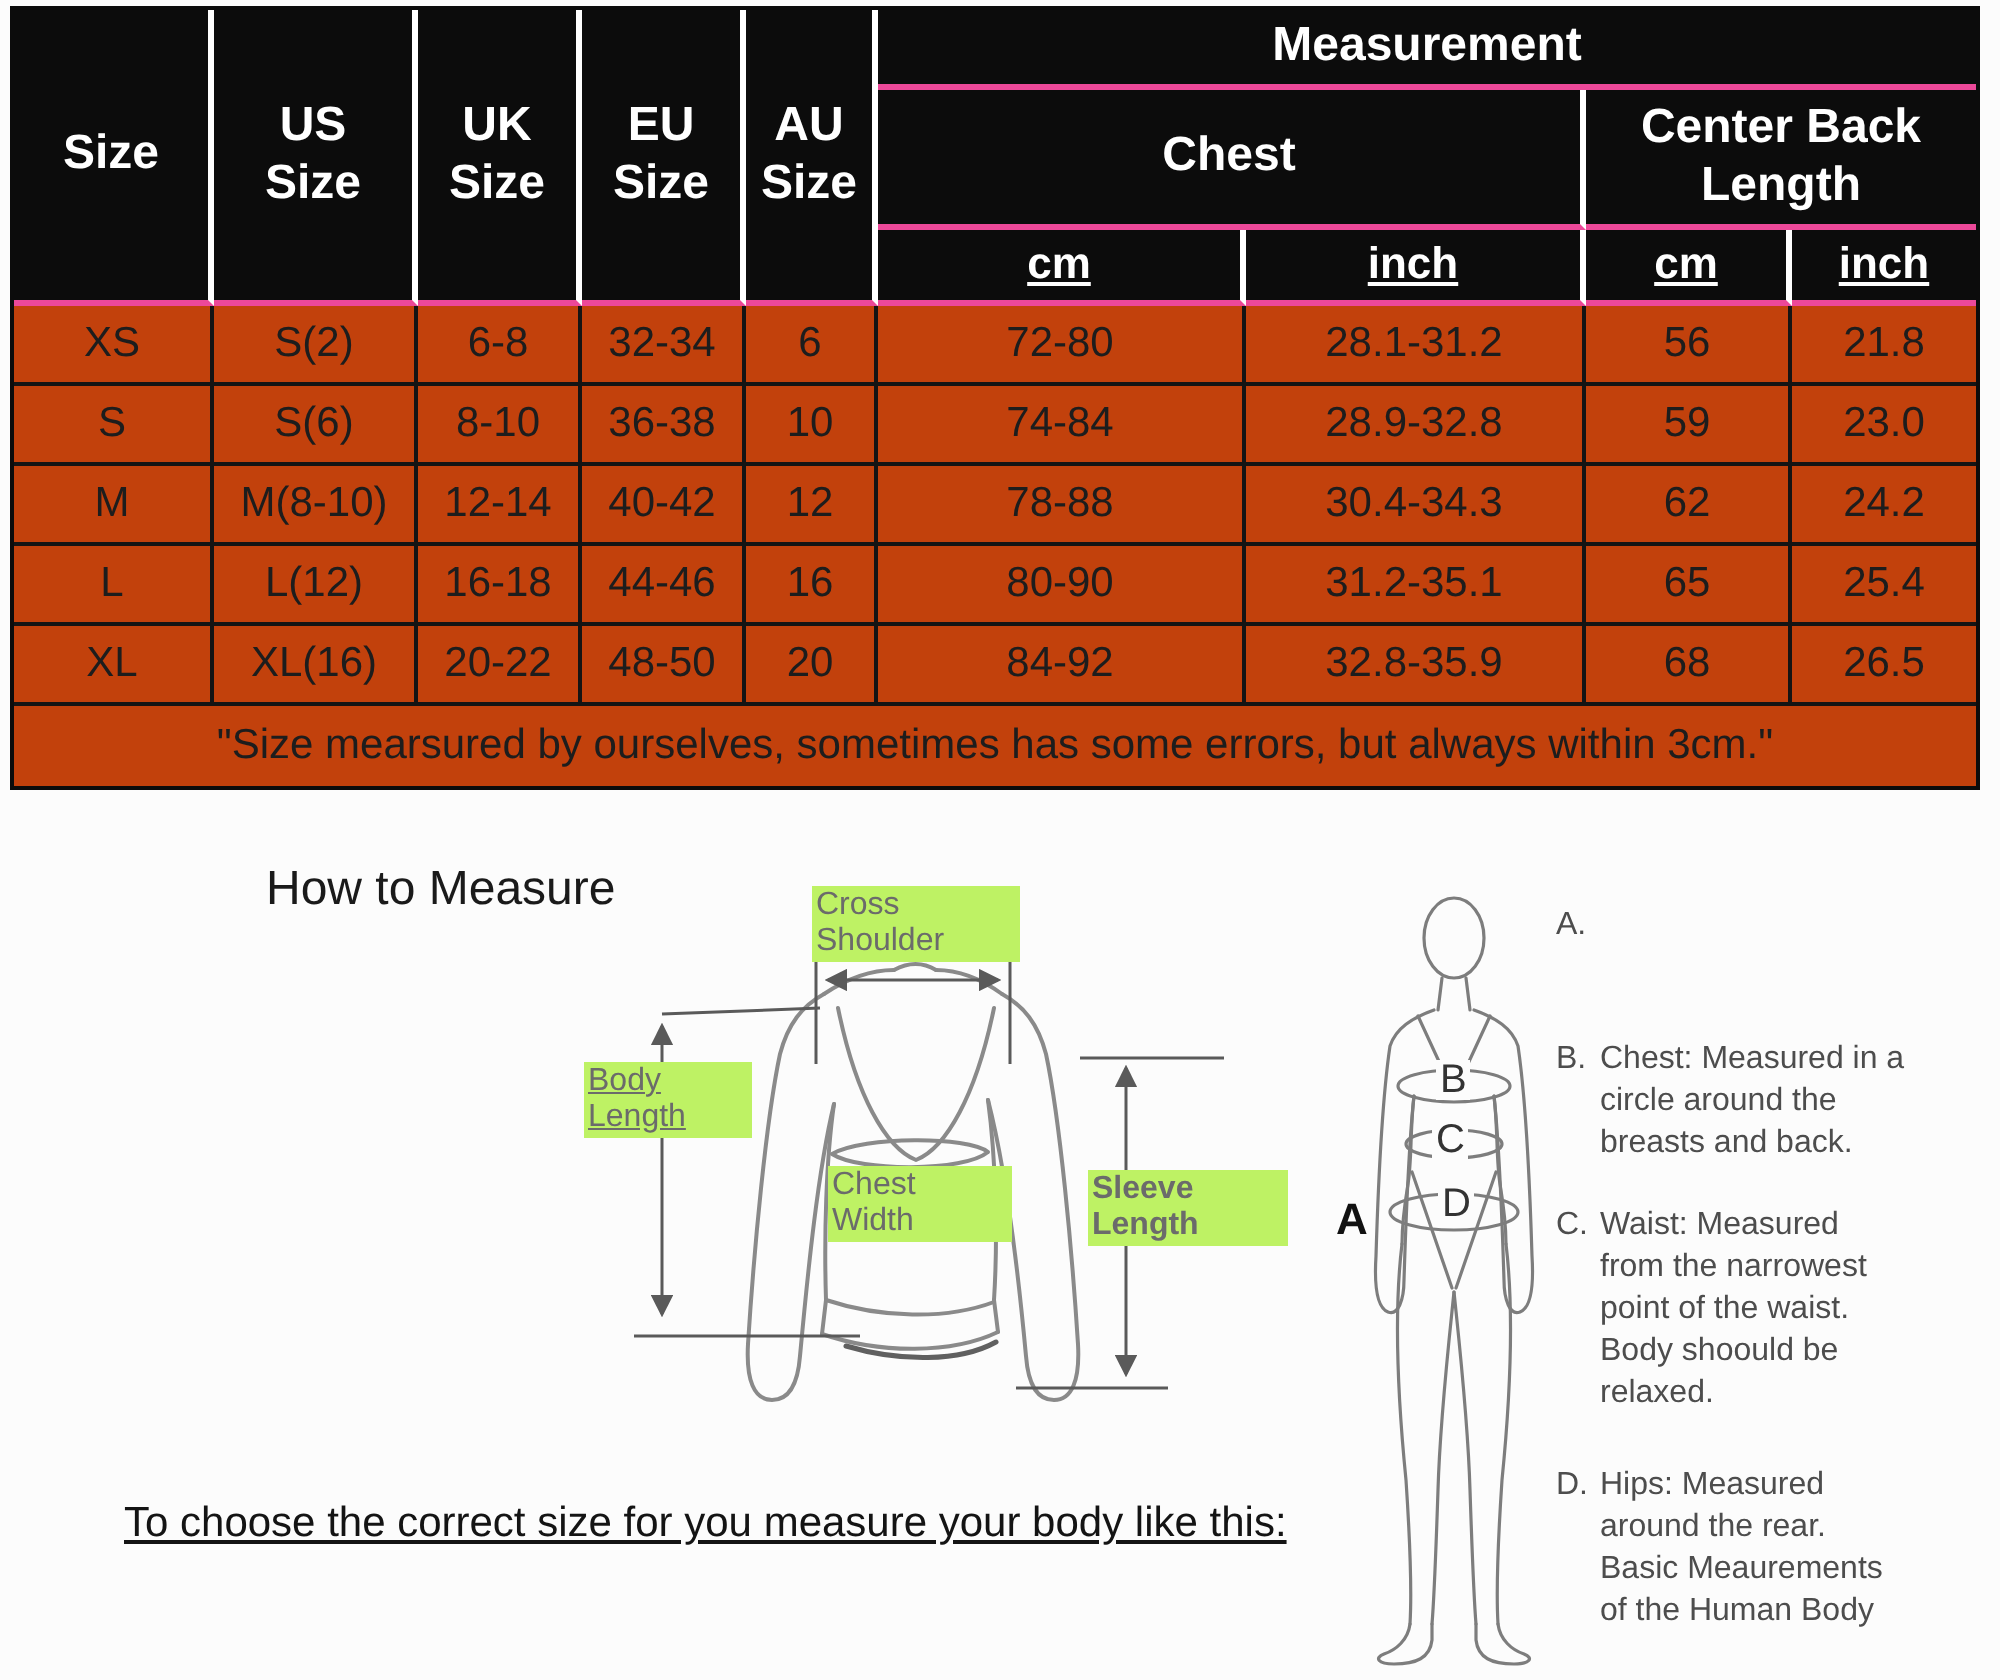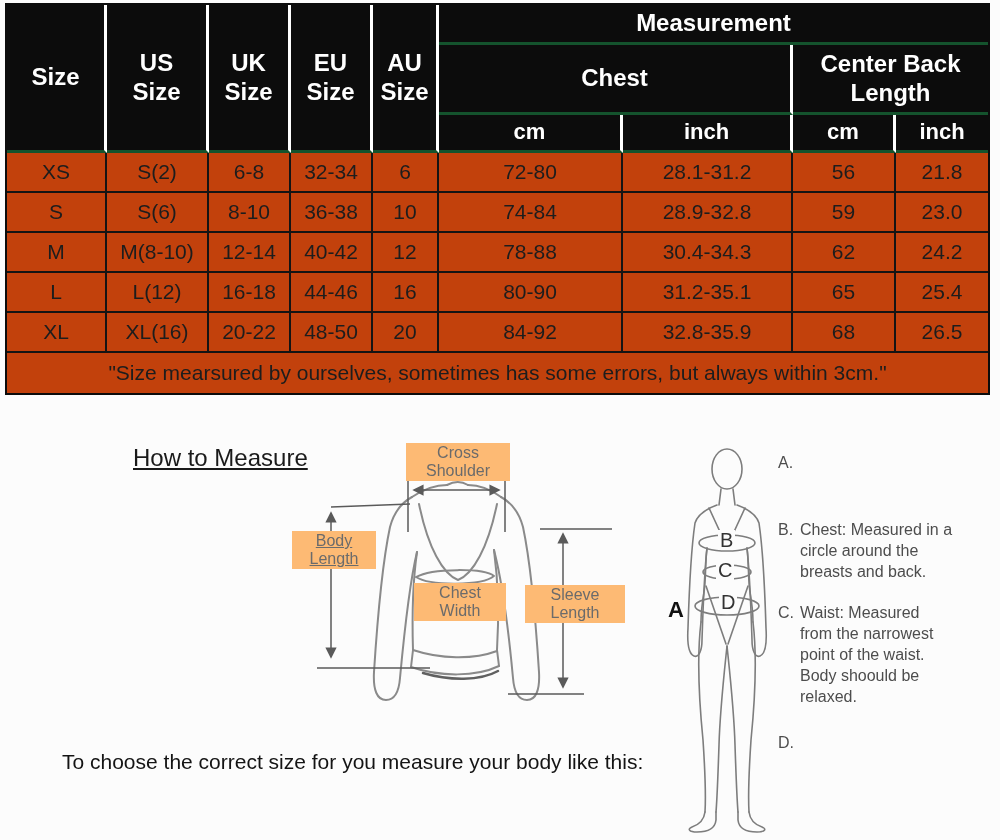--- a/index.html
+++ b/index.html
@@ -15,63 +15,63 @@
 
   
   .size-table{
     position:absolute;left:5px;top:3px;
     border-collapse:separate;border-spacing:0;
     border:2px solid #0c0c0c;
     table-layout:fixed;
   }
   .size-table th{
     background:#0c0c0c;color:#fff;
-    border-right:3px solid #fff;border-bottom:3px solid #14532d;
+    border-right:3px solid #fff;border-bottom:3px solid #ec4899;
     font-weight:bold;font-size:24px;line-height:1.2;
     text-align:center;vertical-align:middle;padding:0;
   }
   .size-table th.no-r{border-right:none;}
-  .size-table th.unit{font-size:22px;}
+  .size-table th.unit{font-size:22px;text-decoration:underline;}
   .size-table td{
     background:#c2410c;color:#1d1d1d;
     border-right:2px solid #141414;border-bottom:2px solid #141414;
     font-size:21px;text-align:center;vertical-align:middle;padding:0;
   }
   .size-table td.no-r{border-right:none;}
   .size-table tr.note-row td{border-bottom:none;font-size:21px;}
   .size-table tr.h1{height:40px;}
   .size-table tr.h2{height:70px;}
   .size-table tr.h3{height:38px;}
   .size-table tr.data{height:40px;}
   .size-table tr.note-row{height:40px;}
 
   
   .guide-title{
-    position:absolute;left:133px;top:444px;
-    font-size:24px;color:#1a1a1a;text-decoration:underline;
+    position:absolute;left:133px;top:431px;
+    font-size:24px;color:#1a1a1a;
   }
   .diagram-svg{position:absolute;left:0;top:430px;}
   .diagram-label{
-    position:absolute;background:#fdba74;
+    position:absolute;background:#bef264;
     color:#6b6b6b;font-size:16px;line-height:18px;
-    text-align:center;padding:1px 2px;
+    text-align:left;padding:1px 2px;
   }
   .marker-letter{
     position:absolute;background:#fcfcfc;
     color:#333;font-size:20px;line-height:20px;padding:0 2px;
   }
   .marker-letter.big{font-weight:bold;color:#111;font-size:22px;}
   .instr-item{
     position:absolute;left:778px;display:flex;
     color:#4d4d4d;font-size:16px;line-height:21px;width:215px;
   }
   .instr-prefix{width:22px;flex:none;}
   .guide-footer{
     position:absolute;left:62px;top:750px;
-    font-size:21px;color:#141414;
+    font-size:21px;color:#141414;text-decoration:underline;
   }
 </style>
 </head>
 <body>
 
 <table class="size-table">
   <colgroup>
     <col style="width:100px">
       <col style="width:102px">
       <col style="width:82px">
@@ -226,21 +226,21 @@
     <path d="M 749,812 C 750,820 756,825 762,827 C 767,829 765,832 757,832 C 746,832 739,829 738,820 L 738,812"></path>
   </g>
 </svg>
 
 <div class="diagram-label pre" style="left:406px;top:443px;width:100px;">Cross
 Shoulder</div>
 <div class="diagram-label pre" style="left:292px;top:531px;width:80px;text-decoration:underline;">Body
 Length</div>
 <div class="diagram-label pre" style="left:414px;top:583px;width:88px;">Chest
 Width</div>
-<div class="diagram-label pre" style="left:525px;top:585px;width:96px;">Sleeve
+<div class="diagram-label pre" style="left:544px;top:585px;width:96px;font-weight:bold;">Sleeve
 Length</div>
 
 <div class="marker-letter big" style="left:666px;top:600px;">A</div>
 <div class="marker-letter" style="left:718px;top:530px;">B</div>
 <div class="marker-letter" style="left:716px;top:560px;">C</div>
 <div class="marker-letter" style="left:719px;top:592px;">D</div>
 
 <div class="instr-item" style="top:452px;">
   <span class="instr-prefix">A.</span>
 </div>
@@ -253,15 +253,19 @@
 <div class="instr-item" style="top:602px;">
   <span class="instr-prefix">C.</span>
   <span class="pre">Waist: Measured
 from the narrowest
 point of the waist.
 Body shoould be
 relaxed.</span>
 </div>
 <div class="instr-item" style="top:732px;">
   <span class="instr-prefix">D.</span>
+  <span class="pre">Hips: Measured
+around the rear.
+Basic Meaurements
+of the Human Body</span>
 </div>
 
 <div class="guide-footer">To choose the correct size for you measure your body like this:</div>
 
 </body></html>

